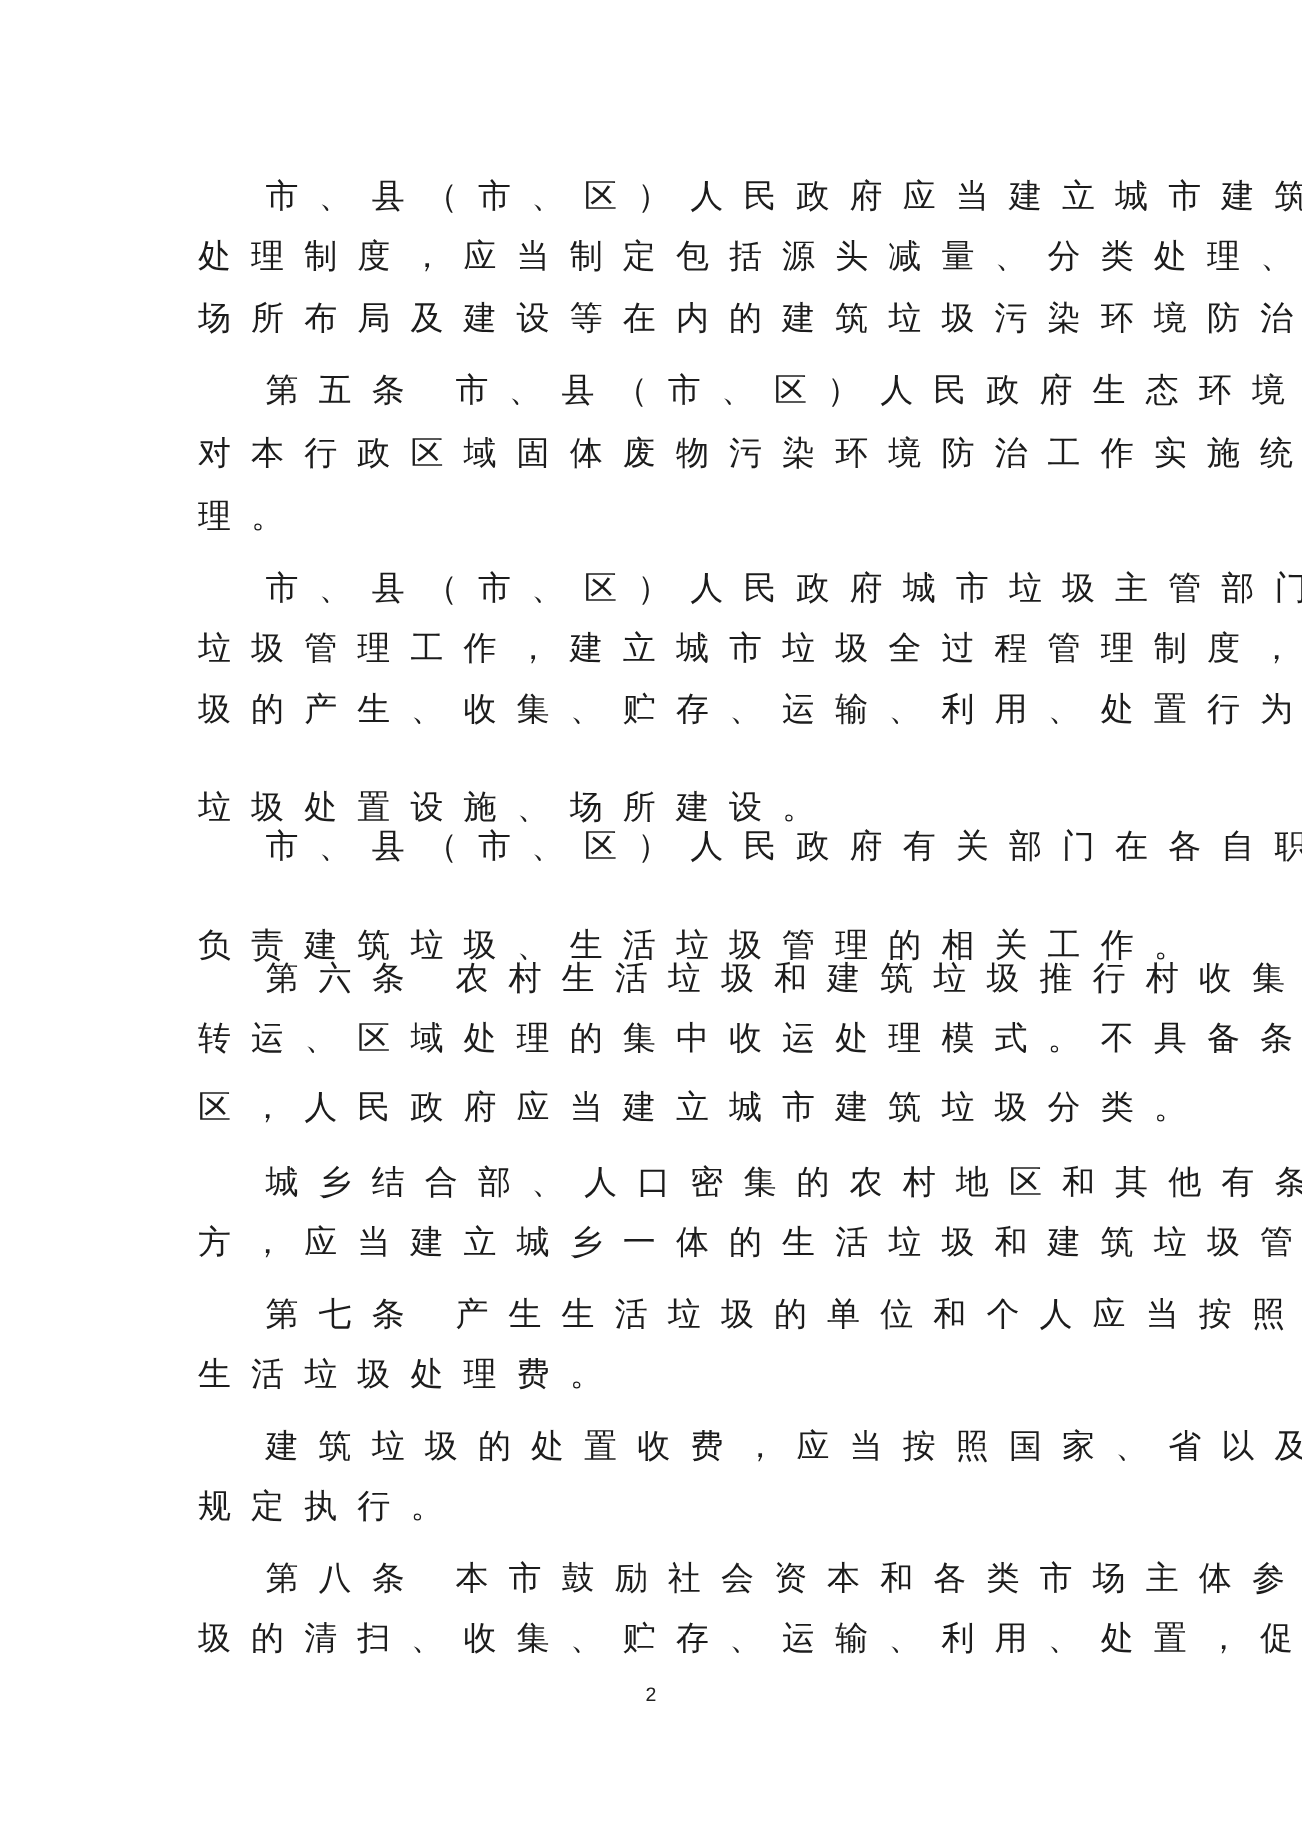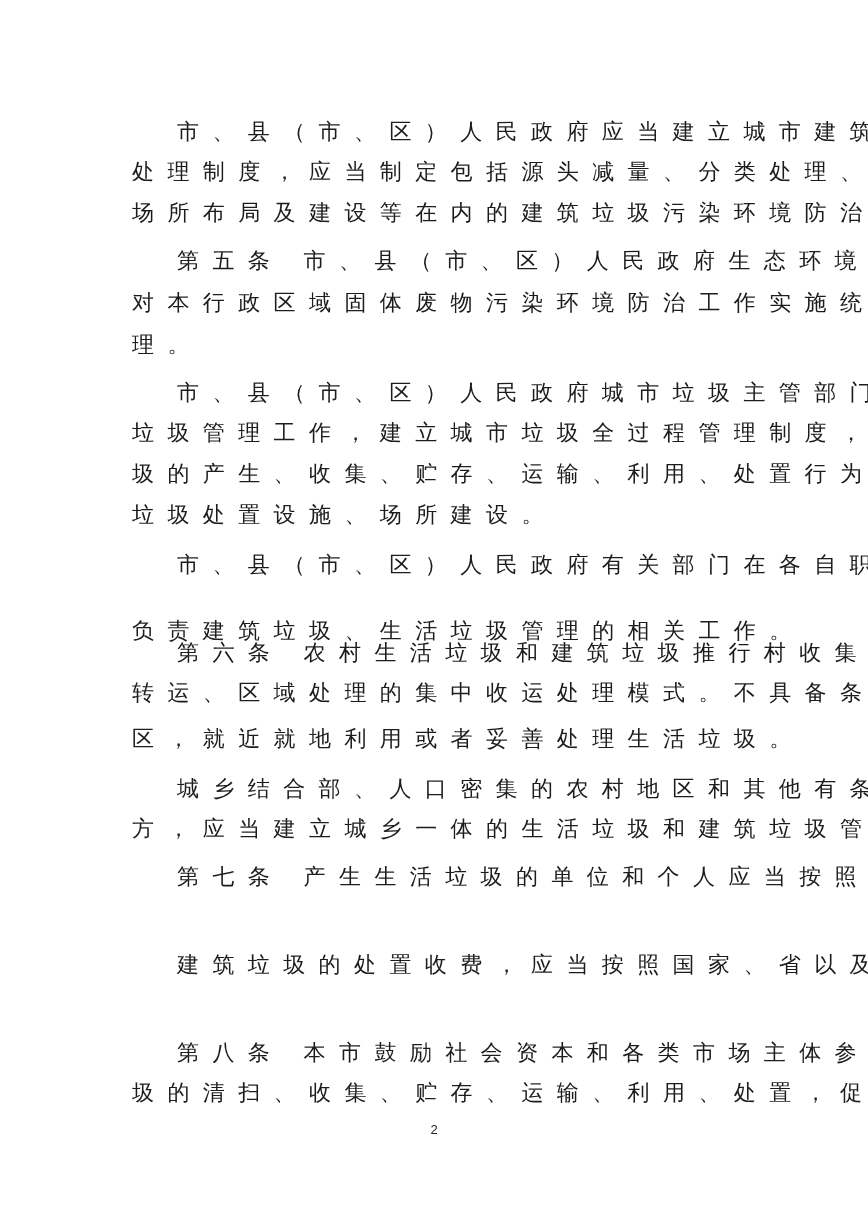--- a/index.html
+++ b/index.html
@@ -57,33 +57,35 @@
   <div class="line" style="top:157px">处理制度，应当制定包括源头减量、分类处理、消纳设施和</div>
   <div class="line" style="top:198px">场所布局及建设等在内的建筑垃圾污染环境防治工作规划。</div>
 
   <div class="line indent" style="top:246px">第五条 市、县（市、区）人民政府生态环境主管部门</div>
   <div class="line" style="top:288px">对本行政区域固体废物污染环境防治工作实施统一监督管</div>
   <div class="line" style="top:330px">理。</div>
 
   <div class="line indent" style="top:378px">市、县（市、区）人民政府城市垃圾主管部门负责城市</div>
   <div class="line" style="top:418px">垃圾管理工作，建立城市垃圾全过程管理制度，规范城市垃</div>
   <div class="line" style="top:459px">圾的产生、收集、贮存、运输、利用、处置行为，加强城市</div>
-  <div class="line" style="top:500px">垃圾处置设施、场所建设。</div>
+  <div class="line" style="top:524px">垃圾处置设施、场所建设。</div>
 
   <div class="line indent" style="top:550px">市、县（市、区）人民政府有关部门在各自职责范围内</div>
   <div class="line" style="top:616px">负责建筑垃圾、生活垃圾管理的相关工作。</div>
 
   <div class="line indent" style="top:638px">第六条 农村生活垃圾和建筑垃圾推行村收集、乡（镇）</div>
   <div class="line" style="top:678px">转运、区域处理的集中收运处理模式。不具备条件的农村地</div>
-  <div class="line" style="top:724px">区，就近就地利用或者妥善处理生活垃圾。</div>
+  <div class="line" style="top:724px">区，人民政府应当建立城市建筑垃圾分类。</div>
 
   <div class="line indent" style="top:774px">城乡结合部、人口密集的农村地区和其他有条件的地</div>
   <div class="line" style="top:814px">方，应当建立城乡一体的生活垃圾和建筑垃圾管理系统。</div>
 
   <div class="line indent" style="top:862px">第七条 产生生活垃圾的单位和个人应当按照规定缴纳</div>
+  <div class="line" style="top:902px">生活垃圾处理费。</div>
 
   <div class="line indent" style="top:950px">建筑垃圾的处置收费，应当按照国家、省以及本市有关</div>
+  <div class="line" style="top:990px">规定执行。</div>
 
   <div class="line indent" style="top:1038px">第八条 本市鼓励社会资本和各类市场主体参与城市垃</div>
   <div class="line" style="top:1078px">圾的清扫、收集、贮存、运输、利用、处置，促进城市垃圾</div>
 
   <div class="page-number">2</div>
 </div>
 
 </body></html>

